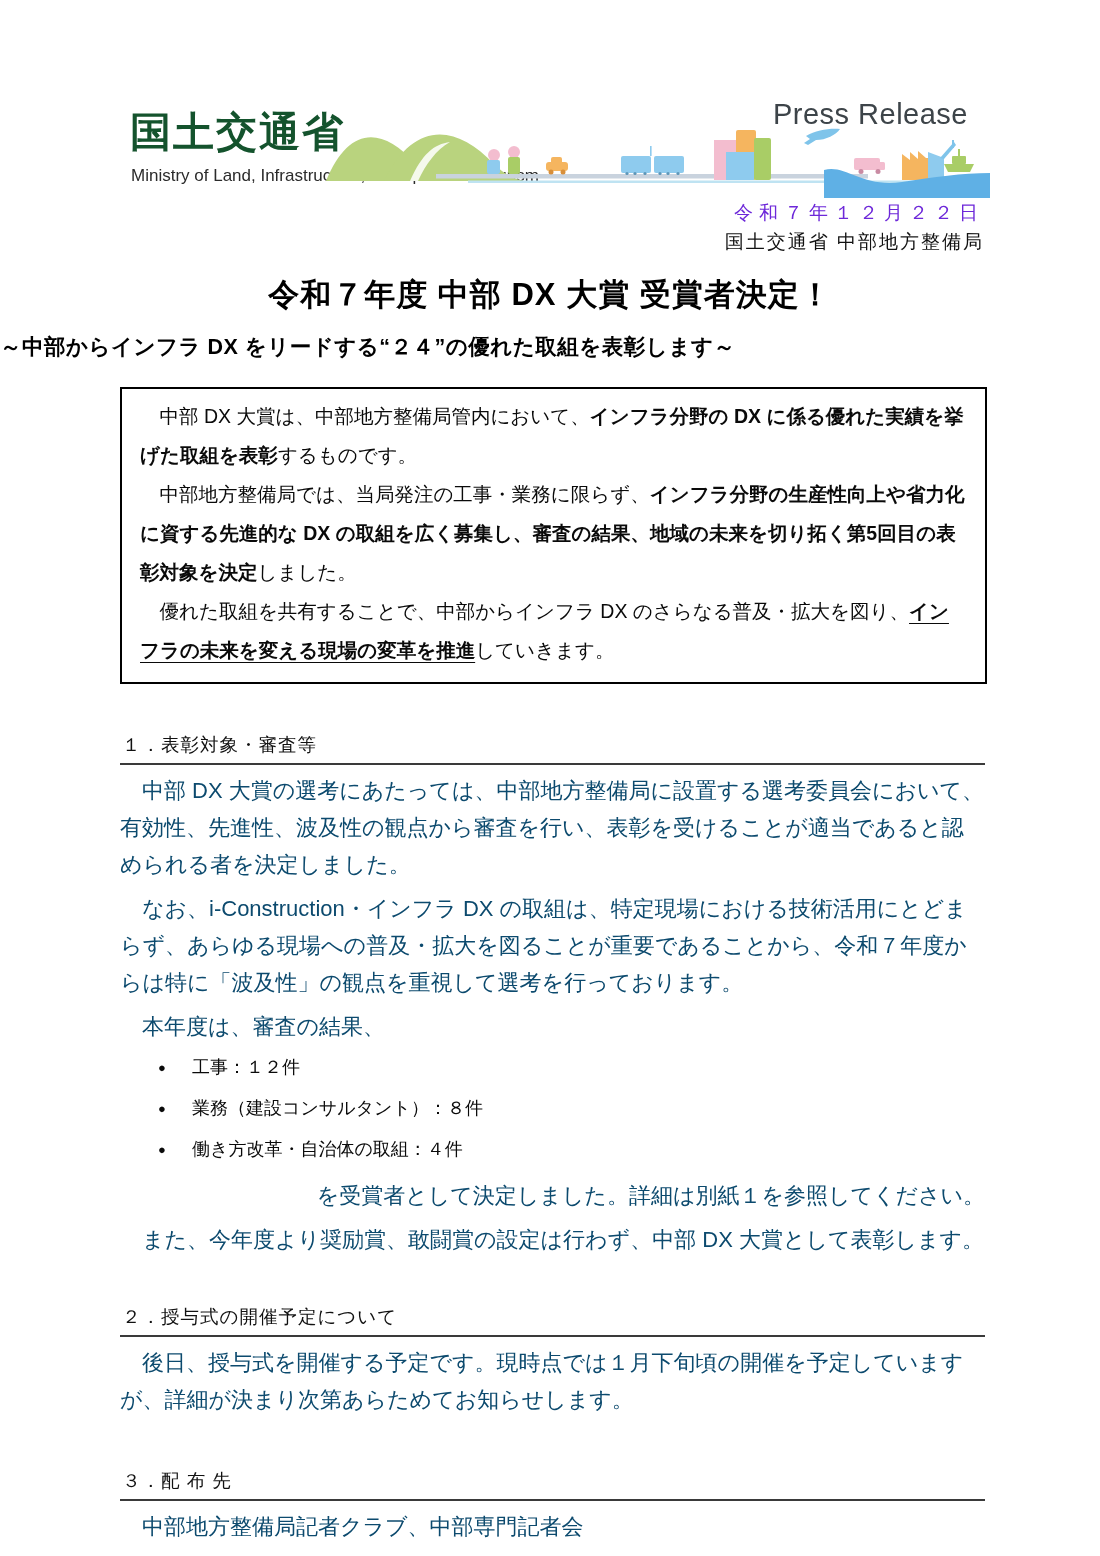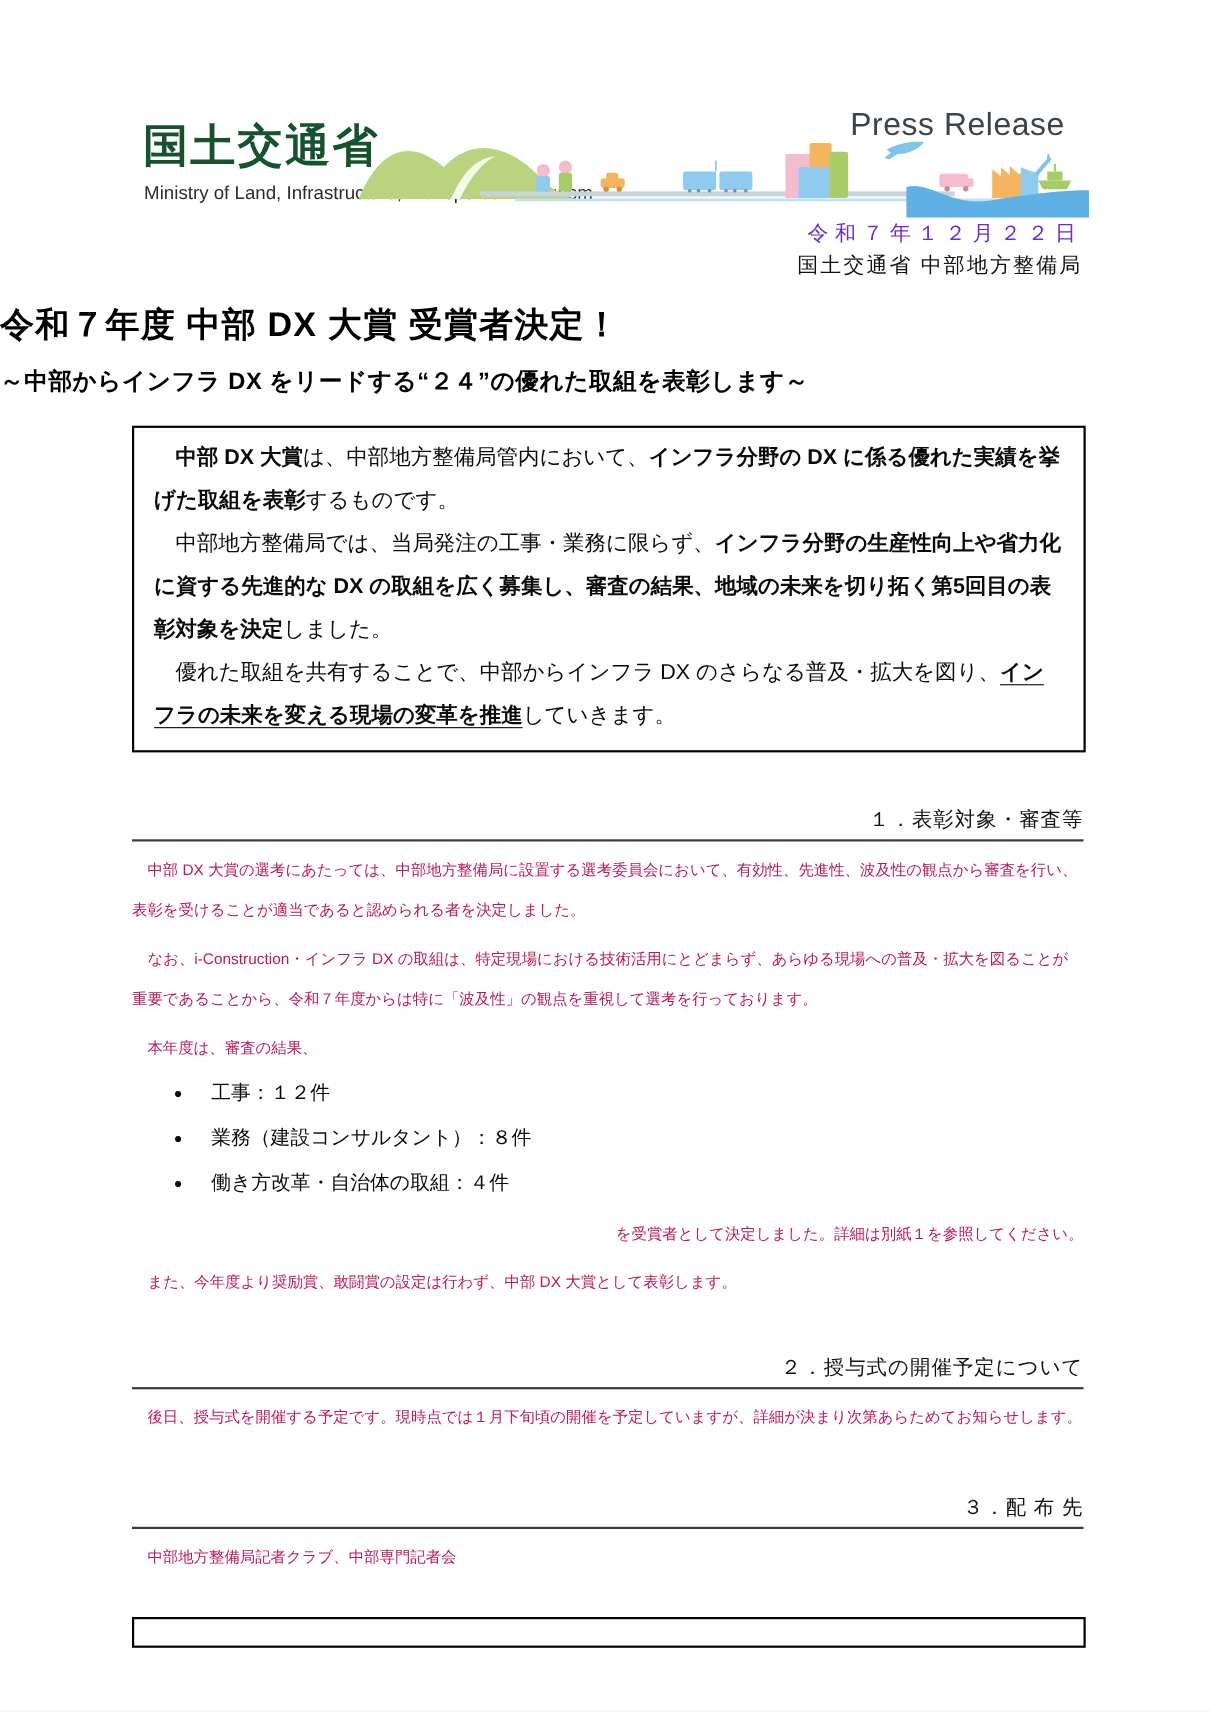--- a/index.html
+++ b/index.html
@@ -27,21 +27,21 @@
   .press-release{
     position:absolute;right:132px;top:98px;
     font-size:29px;color:#3d4449;letter-spacing:0.5px;z-index:2;
   }
   
   .date-block{ text-align:right; padding-right:116px; margin-top:2px;}
   .date-line{font-size:19px;letter-spacing:6px;line-height:29px;color:#6d28d9;}
   .org-line{font-size:19px;letter-spacing:2px;line-height:29px;color:#111;}
   
   .main-title{
-    font-size:31px;font-weight:bold;color:#000;
+    text-align:center;font-size:31px;font-weight:bold;color:#000;
     margin:18px 0 0 0;letter-spacing:1px;
   }
   .sub-title{
     text-align:left;font-size:21.5px;font-weight:bold;color:#000000;
     margin:16px 0 0 0;letter-spacing:0.5px;
   }
   
   .summary-box{
     margin:26px 113px 0 120px;
     border:2px solid #000;
@@ -49,26 +49,25 @@
     font-size:19.5px;line-height:39px;color:#0a0a0a;
   }
   .summary-box p{margin:0;text-indent:1em;}
   
   .section{margin:0 115px 0 120px;}
   .section-heading{
     font-size:18.5px;font-weight:normal;color:#111;
     margin:0;padding:0 0 6px 2px;
     border-bottom:2px solid #3a3a3a;
     letter-spacing:1px;
-    text-align:right;
   }
   .s1{margin-top:48px;}
   .s2{margin-top:46px;}
   .s3{margin-top:50px;}
-  .section p{font-size:14px;line-height:37px;margin:7px 0 0 0;color:#be185d;}
+  .section p{font-size:22px;line-height:37px;margin:7px 0 0 0;color:#0c4a6e;}
   .ind1{text-indent:1em;}
   .indsm{text-indent:0.55em;text-align:right;}
   .bullet-list{list-style:none;margin:2px 0 0 0;padding:0 0 0 38px;}
   .bullet-list li{font-size:18px;line-height:40px;color:#0a0a0a;}
   .blt{display:inline-block;width:34px;font-size:13px;vertical-align:1px;}
   
   .contact-box{
     margin:36px 113px 0 120px;
     border:2px solid #000;
     padding:10px 14px 14px 14px;
@@ -162,21 +161,21 @@
 
   <div class="date-block">
     <div class="date-line">令和７年１２月２２日</div>
     <div class="org-line">国土交通省 中部地方整備局</div>
   </div>
 
   <h1 class="main-title">令和７年度 中部 DX 大賞 受賞者決定！</h1>
   <h2 class="sub-title">～中部からインフラ DX をリードする“２４”の優れた取組を表彰します～</h2>
 
   <div class="summary-box">
-    <p class="rich"><span style="font-weight: bold;">中部 DX 大賞</span><span>は、中部地方整備局管内において、</span><span style="font-weight: bold;">インフラ分野の DX に係る優れた実績を挙げた取組を表彰</span><span>するものです。</span></p>
+    <p class="rich"><span style="font-weight: normal;">中部 DX 大賞</span><span>は、中部地方整備局管内において、</span><span style="font-weight: bold;">インフラ分野の DX に係る優れた実績を挙げた取組を表彰</span><span>するものです。</span></p>
     <p class="rich"><span>中部地方整備局では、当局発注の工事・業務に限らず、</span><span style="font-weight: bold;">インフラ分野の生産性向上や省力化に資する先進的な DX の取組を広く募集し、審査の結果、地域の未来を切り拓く第5回目の表彰対象を決定</span><span>しました。</span></p>
     <p class="rich"><span>優れた取組を共有することで、</span><span style="font-weight: normal;">中部からインフラ DX のさらなる普及・拡大</span><span>を図り、</span><span style="font-weight: bold; text-decoration: underline; text-underline-offset: 5px;">インフラの未来を変える現場の変革を推進</span><span>していきます。</span></p>
   </div>
 
   <div class="section s1">
     <h3 class="section-heading">１．表彰対象・審査等</h3>
     <p class="ind1">中部 DX 大賞の選考にあたっては、中部地方整備局に設置する選考委員会において、有効性、先進性、波及性の観点から審査を行い、表彰を受けることが適当であると認められる者を決定しました。</p>
     <p class="ind1">なお、i-Construction・インフラ DX の取組は、特定現場における技術活用にとどまらず、あらゆる現場への普及・拡大を図ることが重要であることから、令和７年度からは特に「波及性」の観点を重視して選考を行っております。</p>
     <p class="ind1">本年度は、審査の結果、</p>
     <ul class="bullet-list">

